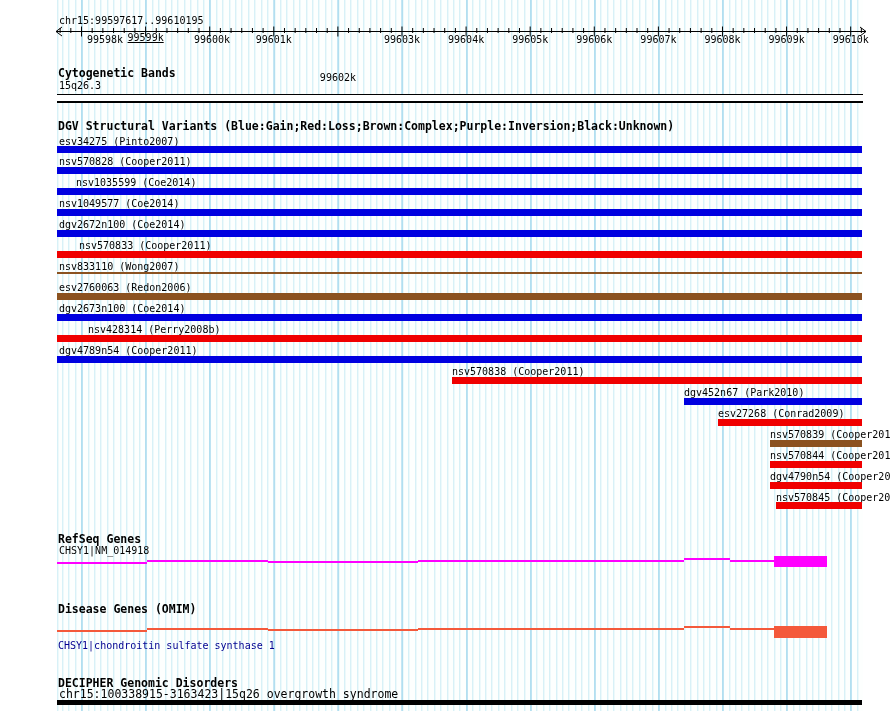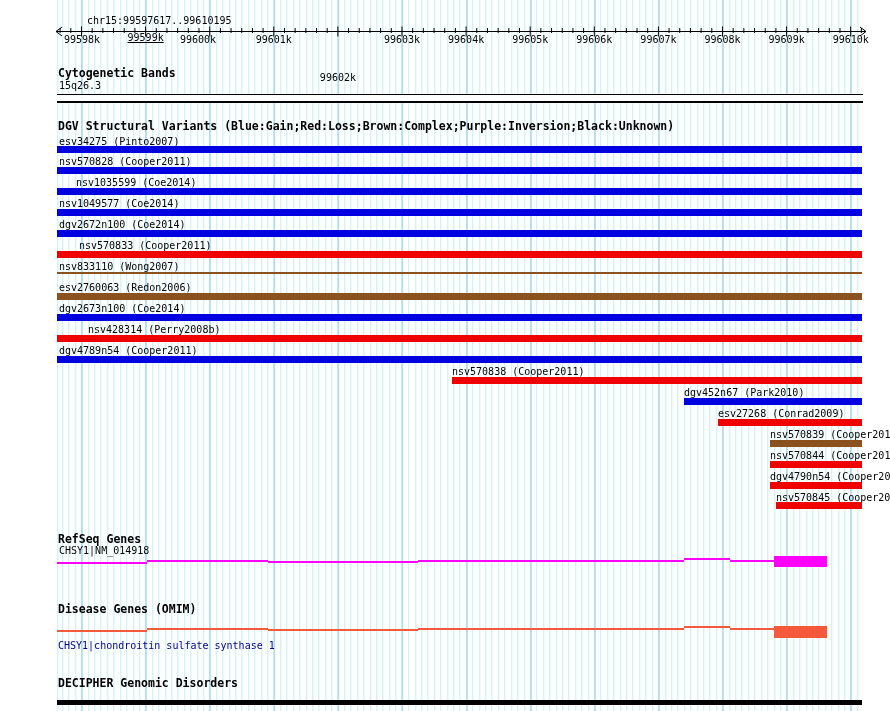--- a/index.html
+++ b/index.html
@@ -28,21 +28,21 @@
   .ruler-svg{position:absolute;left:0;top:0;width:890px;height:50px;}
   .omim-gene-label{color:var(--omim-label);}
 </style>
 </head>
 <body>
 
 <div class="screen">
 
   <div class="plot-grid"></div>
 
-  <div class="small-label" style="left:59px;top:15px;margin-left:28px;">chr15:99597617..99610195</div>
+  <div class="small-label" style="left:59px;top:15px;">chr15:99597617..99610195</div>
 
   <svg class="ruler-svg" id="ruler-svg">
       <line x1="56" y1="31.5" x2="866" y2="31.5" stroke="#000000" stroke-width="1"></line>
       <line x1="56" y1="31.5" x2="62" y2="27" stroke="#000000" stroke-width="1"></line>
       <line x1="56" y1="31.5" x2="62" y2="36" stroke="#000000" stroke-width="1"></line>
       <line x1="866" y1="31.5" x2="860" y2="27" stroke="#000000" stroke-width="1"></line>
       <line x1="866" y1="31.5" x2="860" y2="36" stroke="#000000" stroke-width="1"></line>
       <line x1="60.13" y1="28" x2="60.13" y2="33" stroke="#000000" stroke-width="1"></line>
       <line x1="70.813" y1="28" x2="70.813" y2="33" stroke="#000000" stroke-width="1"></line>
       <line x1="81.49600000000001" y1="26.5" x2="81.49600000000001" y2="36.5" stroke="#000000" stroke-width="1"></line>
@@ -114,23 +114,23 @@
       <line x1="786.574" y1="26.5" x2="786.574" y2="36.5" stroke="#000000" stroke-width="1"></line>
       <line x1="797.257" y1="28" x2="797.257" y2="33" stroke="#000000" stroke-width="1"></line>
       <line x1="807.9399999999999" y1="28" x2="807.9399999999999" y2="33" stroke="#000000" stroke-width="1"></line>
       <line x1="818.6229999999999" y1="28" x2="818.6229999999999" y2="33" stroke="#000000" stroke-width="1"></line>
       <line x1="829.3059999999999" y1="28" x2="829.3059999999999" y2="33" stroke="#000000" stroke-width="1"></line>
       <line x1="839.989" y1="28" x2="839.989" y2="33" stroke="#000000" stroke-width="1"></line>
       <line x1="850.672" y1="26.5" x2="850.672" y2="36.5" stroke="#000000" stroke-width="1"></line>
       <line x1="861.355" y1="28" x2="861.355" y2="33" stroke="#000000" stroke-width="1"></line>
     </svg>
   <div id="tick-labels">
-      <div class="tick-label" style="left: 82px; top: 34px;">99598k</div>
+      <div class="tick-label" style="left: 94px; top: 34px; padding-left: 22px;">99598k</div>
       <div class="tick-label" style="left: 145.63px; top: 32px; text-decoration: underline;">99599k</div>
-      <div class="tick-label" style="left: 198px; top: 34px;">99600k</div>
+      <div class="tick-label" style="left: 212px; top: 34px;">99600k</div>
       <div class="tick-label" style="left: 273.83px; top: 34px;">99601k</div>
       <div class="tick-label" style="left: 337.93px; top: 34px; margin-top: 38px;">99602k</div>
       <div class="tick-label" style="left: 402.03px; top: 34px;">99603k</div>
       <div class="tick-label" style="left: 466.13px; top: 34px;">99604k</div>
       <div class="tick-label" style="left: 530.23px; top: 34px;">99605k</div>
       <div class="tick-label" style="left: 594.33px; top: 34px;">99606k</div>
       <div class="tick-label" style="left: 658.43px; top: 34px;">99607k</div>
       <div class="tick-label" style="left: 722.53px; top: 34px;">99608k</div>
       <div class="tick-label" style="left: 786.63px; top: 34px;">99609k</div>
       <div class="tick-label" style="left: 850.73px; top: 34px;">99610k</div>
@@ -198,15 +198,16 @@
       <div class="bar" style="left: 147px; top: 628px; width: 121px; height: 2px; background: rgb(244, 89, 59);"></div>
       <div class="bar" style="left: 268px; top: 629px; width: 150px; height: 2px; background: rgb(244, 89, 59);"></div>
       <div class="bar" style="left: 418px; top: 628px; width: 266px; height: 2px; background: rgb(244, 89, 59);"></div>
       <div class="bar" style="left: 684px; top: 626px; width: 46px; height: 2px; background: rgb(244, 89, 59);"></div>
       <div class="bar" style="left: 730px; top: 628px; width: 45px; height: 2px; background: rgb(244, 89, 59);"></div>
       <div class="bar" style="left: 774px; top: 626px; width: 53px; height: 12px; background: rgb(244, 89, 59);"></div>
     </div>
   <div class="small-label omim-gene-label" style="left:58px;top:640px;">CHSY1|chondroitin sulfate synthase 1</div>
 
   <div class="section-title" style="left:58px;top:677px;">DECIPHER Genomic Disorders</div>
+  <div class="big-label" style="left:59px;top:688px;">chr15:100338915-3163423|15q26 overgrowth syndrome</div>
   <div class="decipher-bar"></div>
 
 </div>
 
 </body></html>

